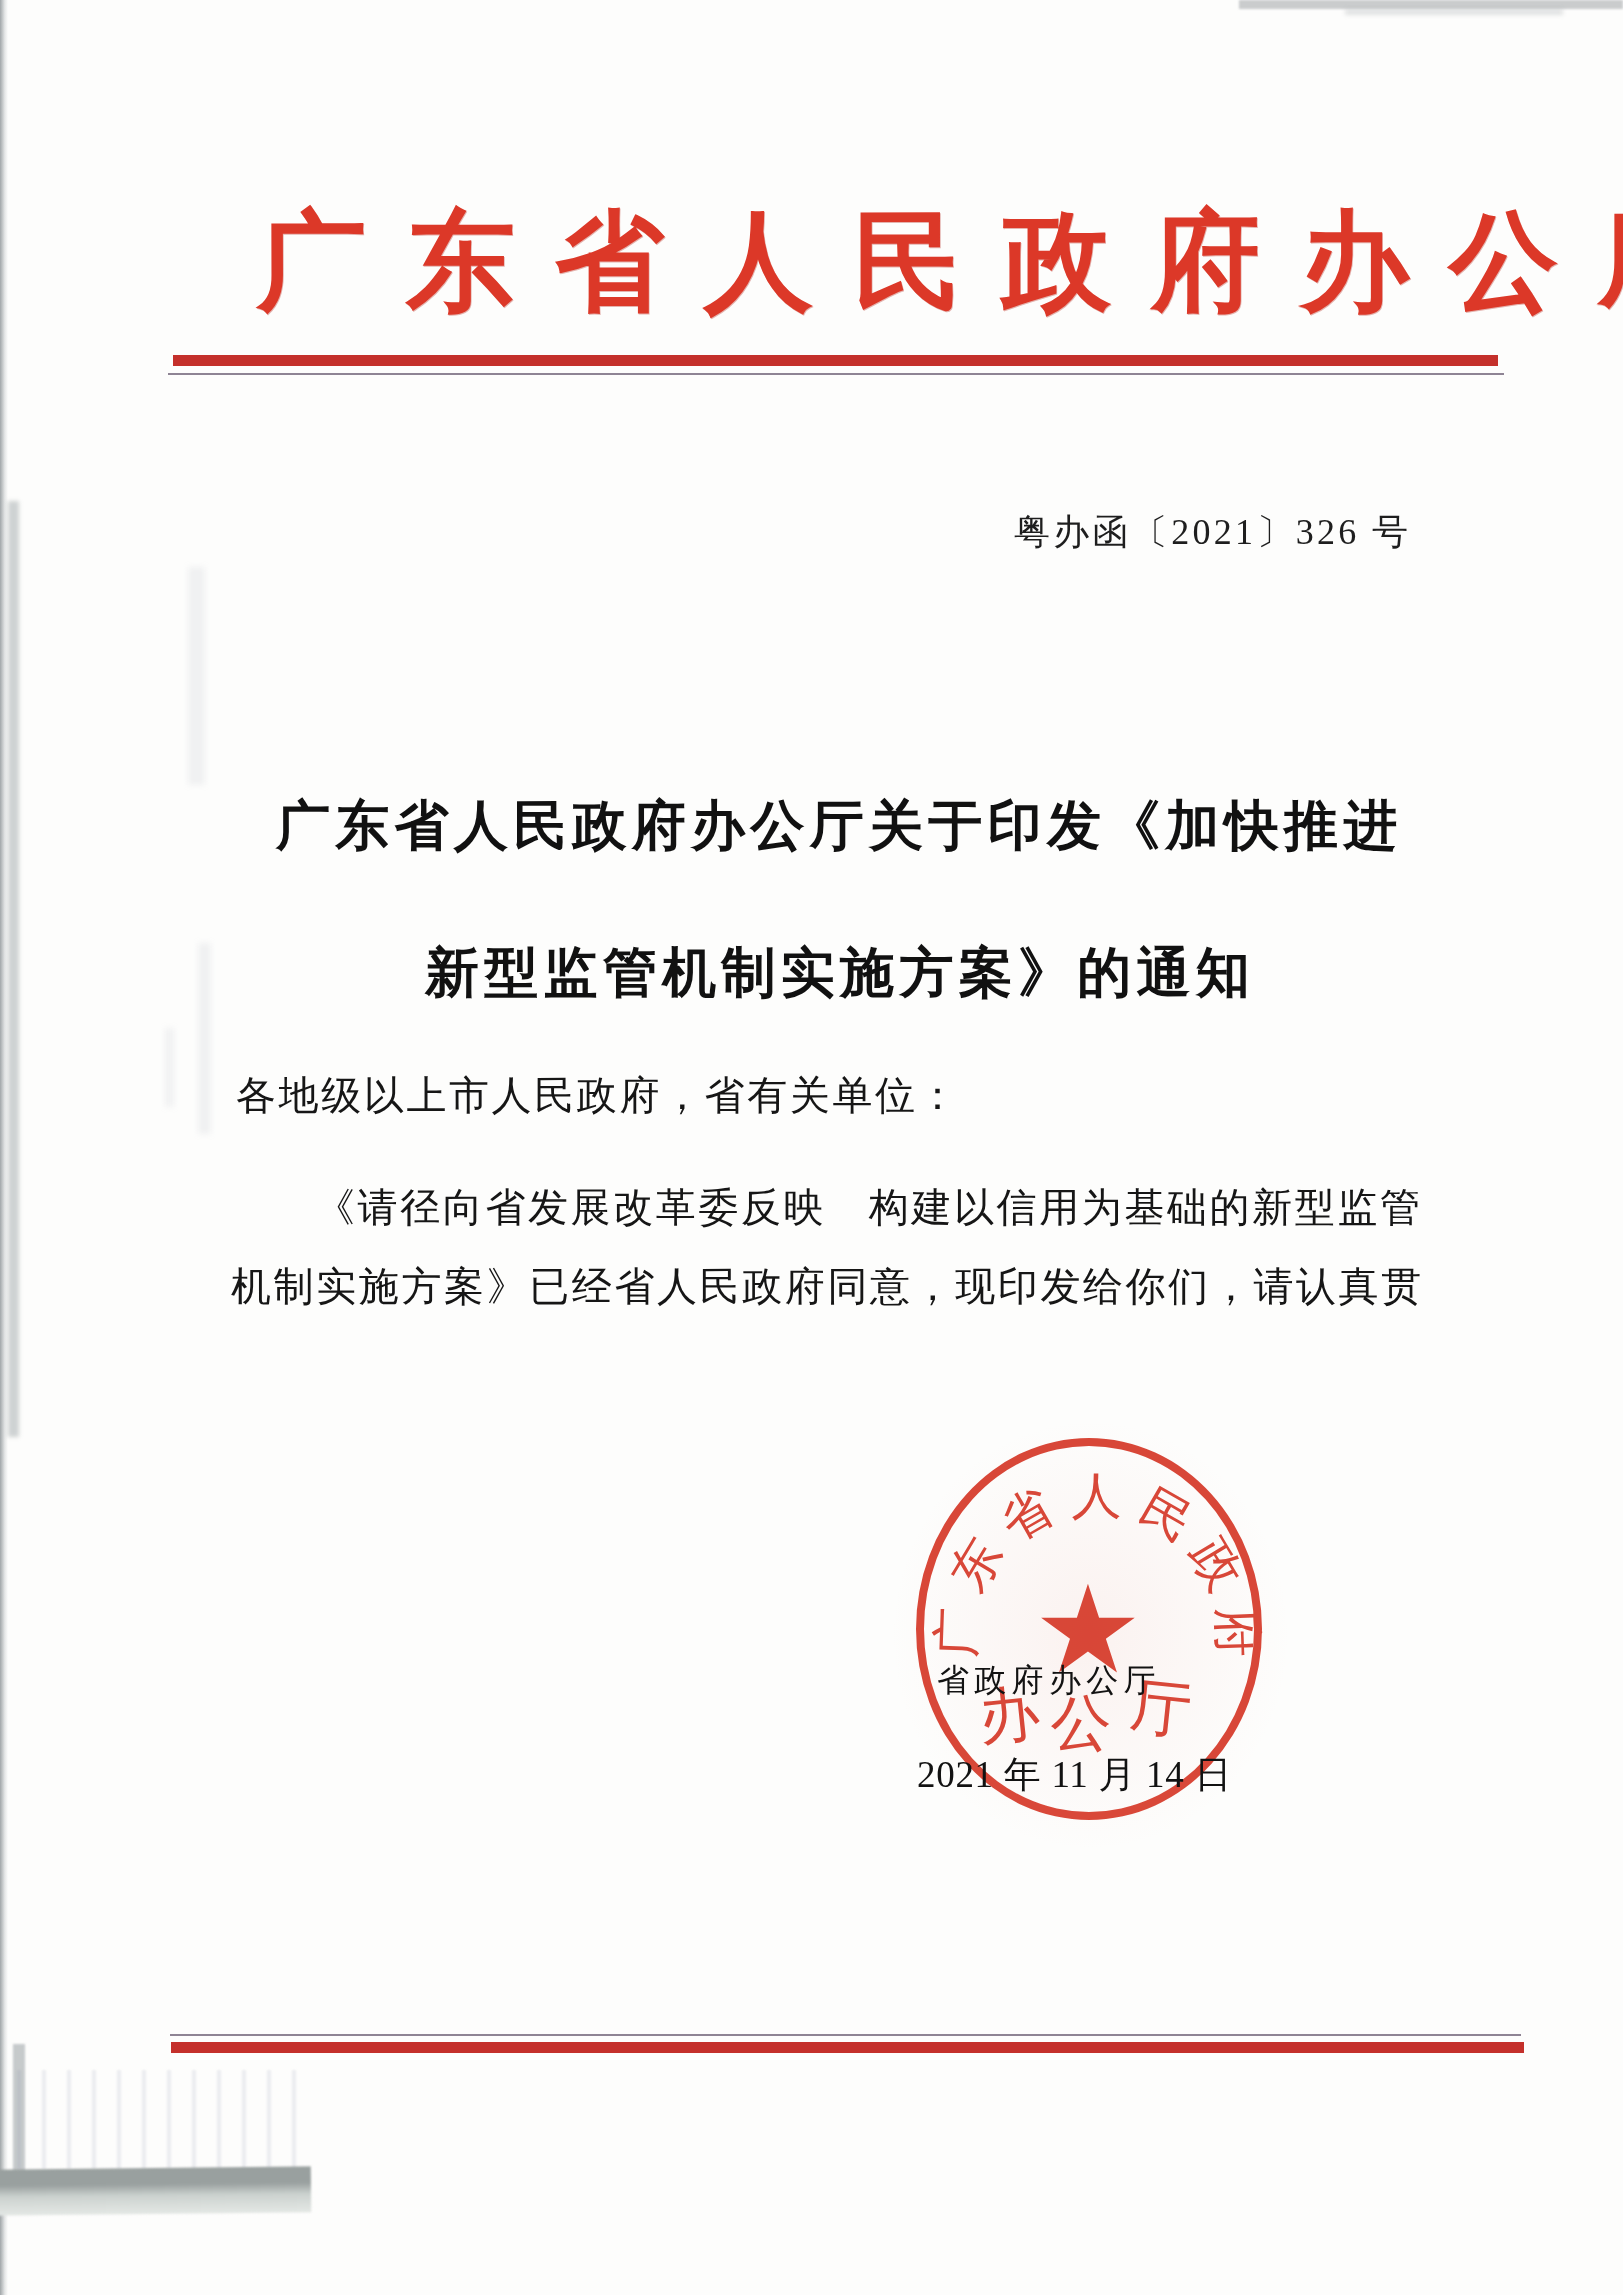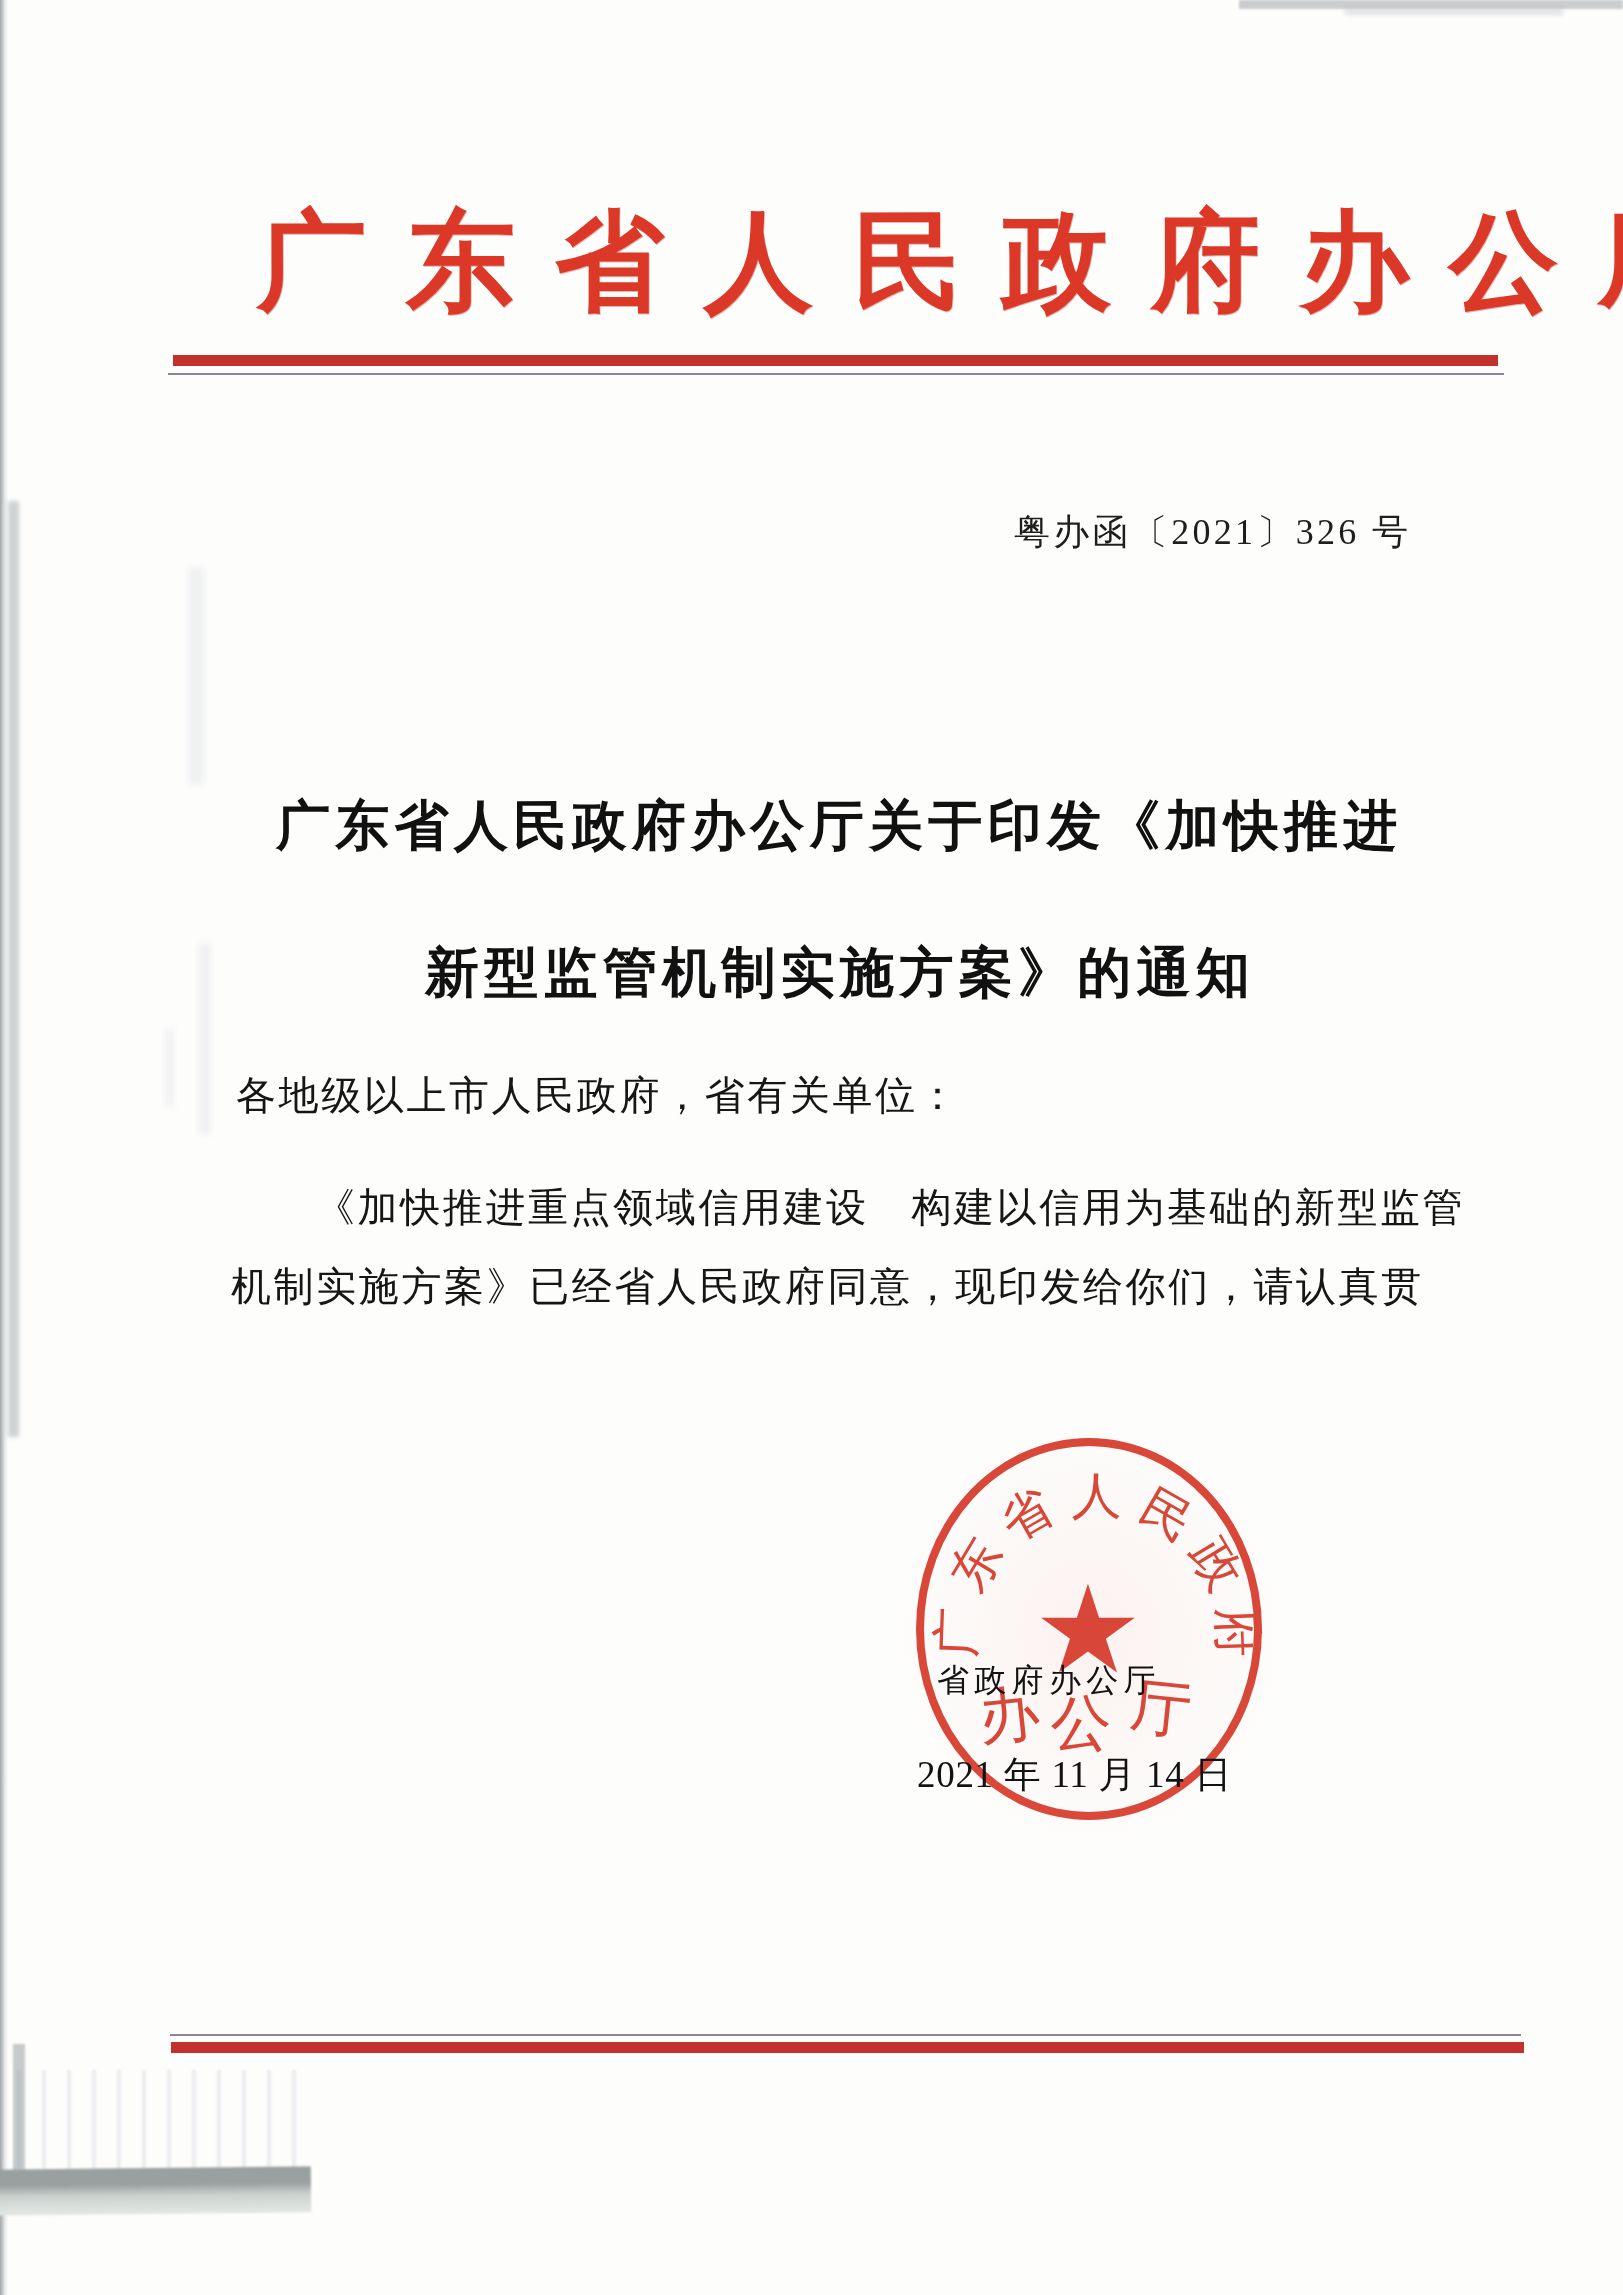--- a/index.html
+++ b/index.html
@@ -124,21 +124,21 @@
   <div class="abs header-title">广东省人民政府办公厅</div>
   <div class="rule rule-thick-top"></div>
   <div class="rule rule-thin-top"></div>
 
   <div class="abs doc-number">粤办函〔2021〕326 号</div>
 
   <div class="abs title-line title-l1">广东省人民政府办公厅关于印发《加快推进</div>
   <div class="abs title-line title-l3">新型监管机制实施方案》的通知</div>
 
   <div class="abs body-line salutation">各地级以上市人民政府，省有关单位：</div>
-  <div class="abs body-line para-l1">《加快推进重点领域信用建设　构建以信用为基础的新型监管</div>
+  <div class="abs body-line para-l1">《请径向省发展改革委反映　构建以信用为基础的新型监管</div>
   <div class="abs body-line para-l2">机制实施方案》已经省人民政府同意，现印发给你们，请认真贯</div>
 
   <div class="abs seal">
     <span class="arc-char ac0">广</span>
     <span class="arc-char ac1">东</span>
     <span class="arc-char ac2">省</span>
     <span class="arc-char ac3">人</span>
     <span class="arc-char ac4">民</span>
     <span class="arc-char ac5">政</span>
     <span class="arc-char ac6">府</span>

